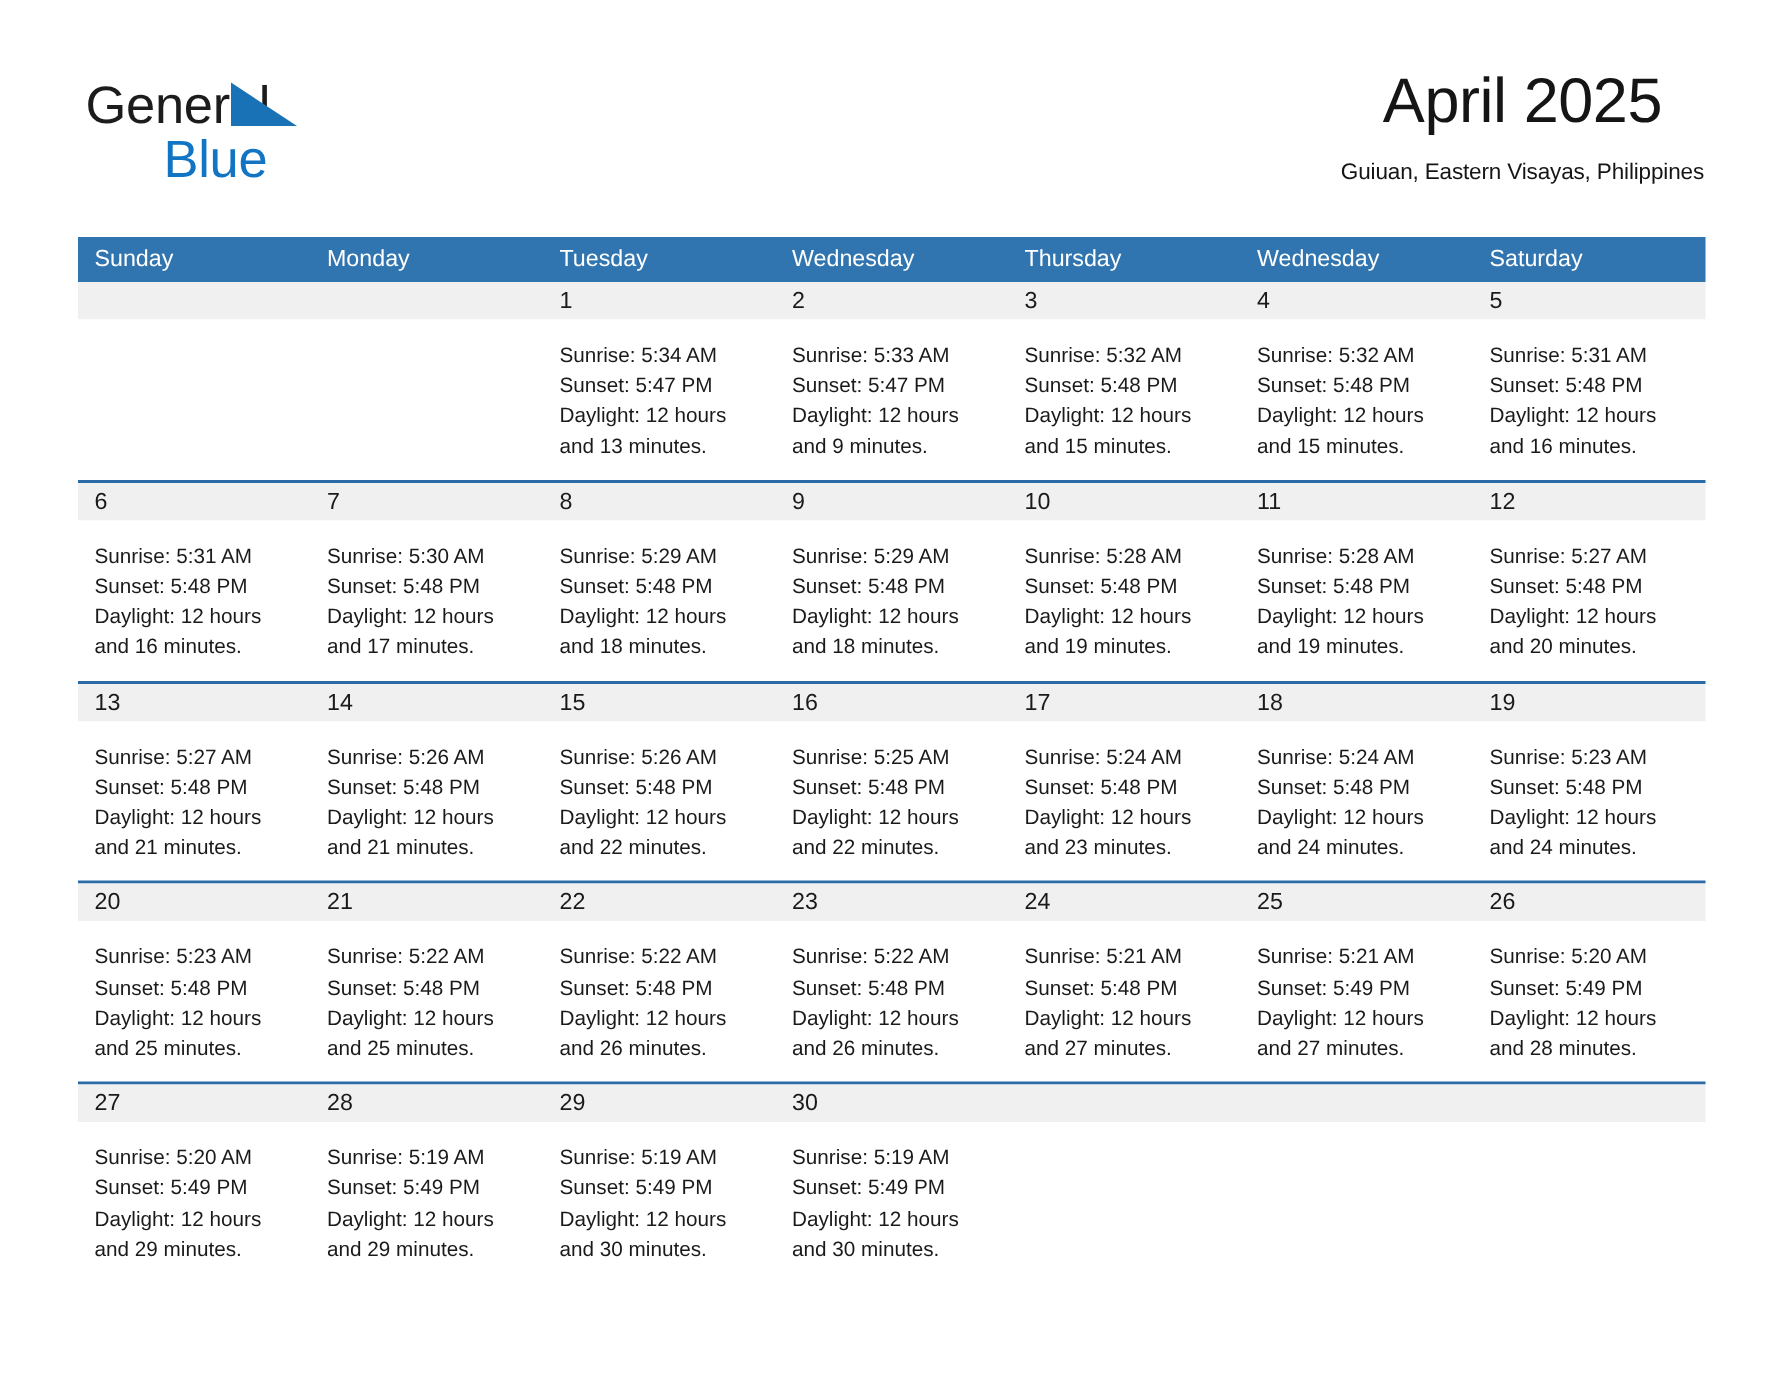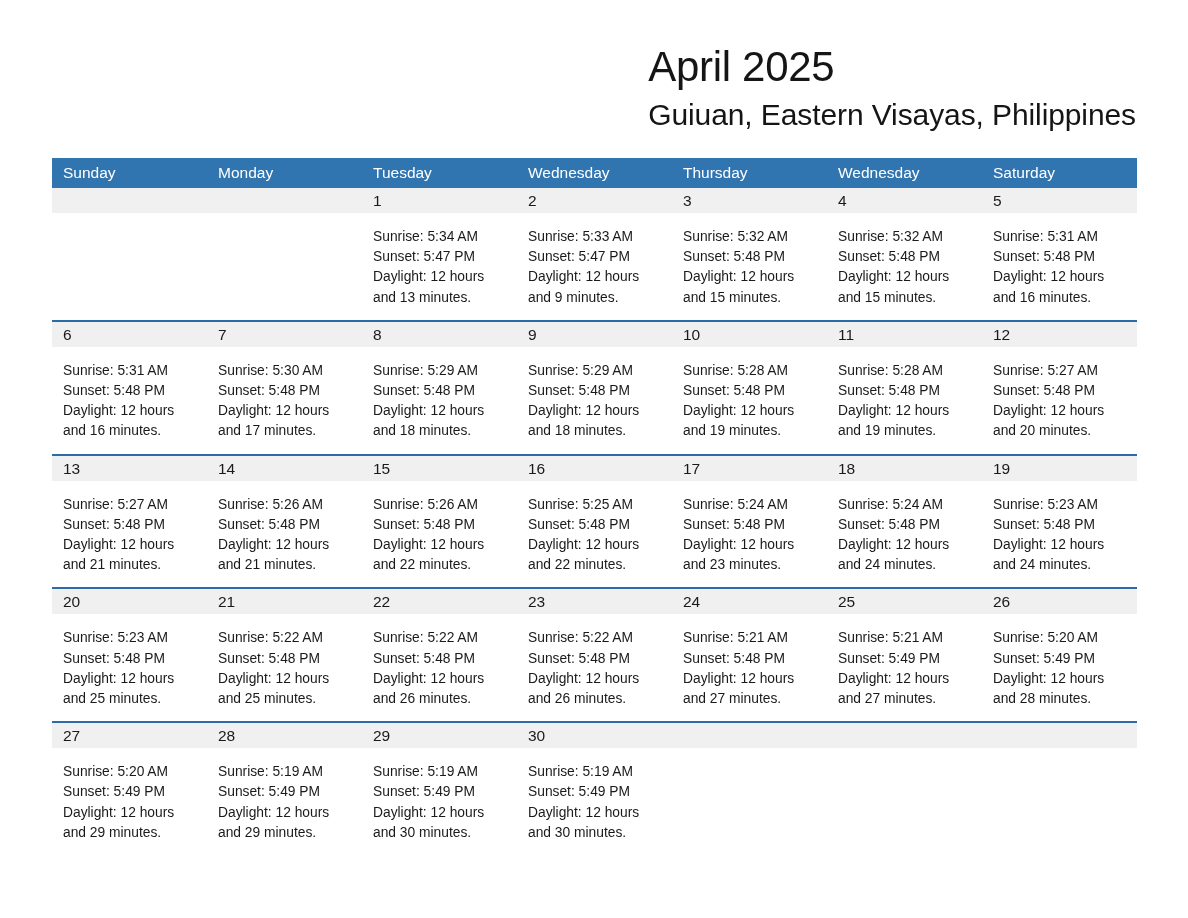--- a/index.html
+++ b/index.html
@@ -64,32 +64,32 @@
     line-height: 42px;
     color: #1275c4;
     letter-spacing: -0.2px;
     font-weight: 400;
   }
 
   .title-block {
     position: absolute;
     right: 0;
     top: 0;
-    text-align: left;
+    text-align: center;
     margin-left: 24px;
   }
   .cal-title {
     font-size: 42px;
     line-height: 54px;
     font-weight: 400;
     color: #151515;
     letter-spacing: -0.3px;
   }
   .cal-subtitle {
-    font-size: 30px;
+    font-size: 15px;
     line-height: 30px;
     font-weight: 400;
     color: #151515;
     margin-top: 6px;
     letter-spacing: -0.1px;
   }
 
   
   .calendar {
     position: absolute;
@@ -156,20 +156,25 @@
     min-height: 85px;
   }
 </style>
 </head>
 <body>
 
 <div class="page">
 
   <div class="header">
 
+    <div class="logo">
+      <span class="logo-general">General</span>
+      <span class="logo-tri"></span>
+      <span class="logo-blue">Blue</span>
+    </div>
 
     <div class="title-block">
       <div class="cal-title">April 2025</div>
       <div class="cal-subtitle">Guiuan, Eastern Visayas, Philippines</div>
     </div>
 
   </div>
 
   <div class="calendar">
     <div class="weekday-row" id="weekday-row">

